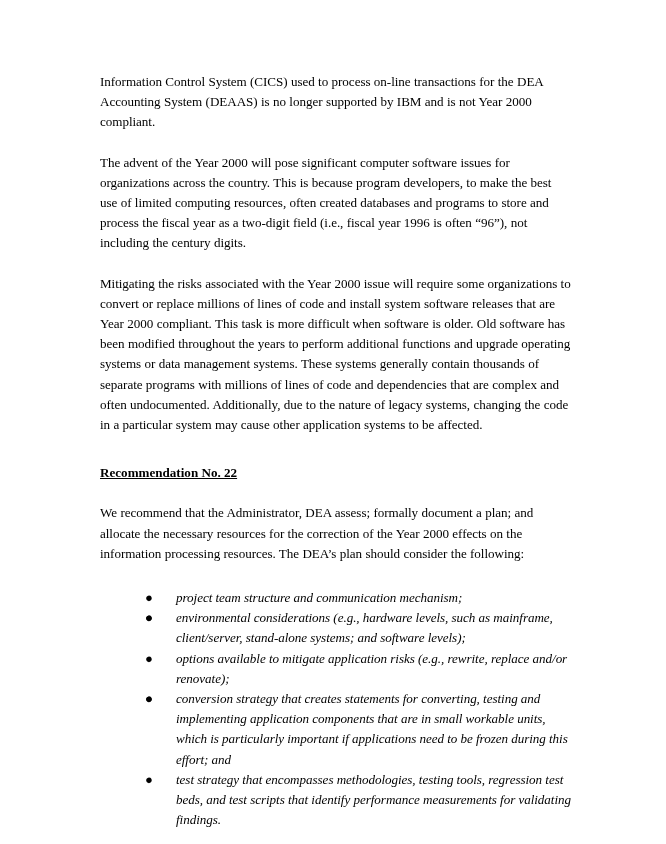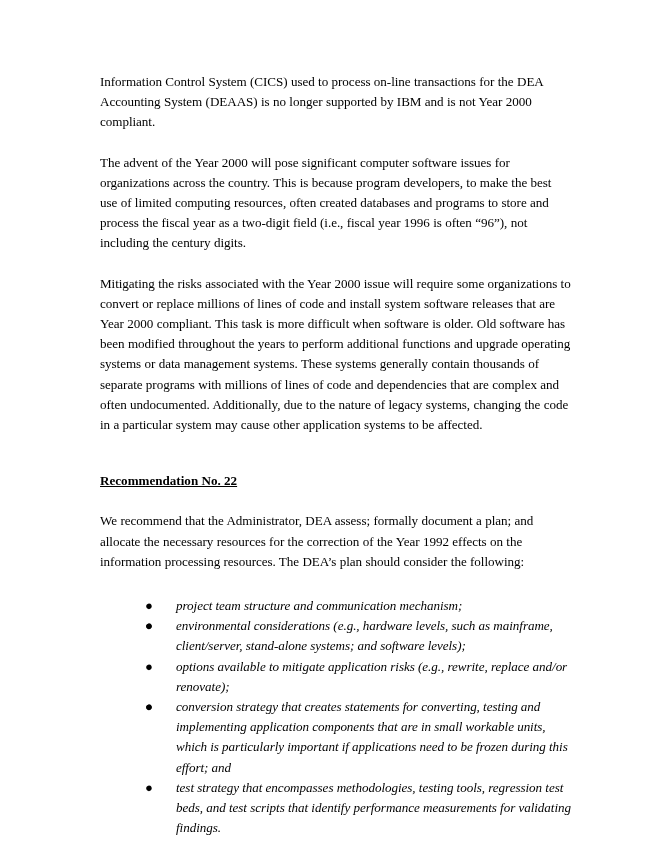--- a/index.html
+++ b/index.html
@@ -28,21 +28,21 @@
   }
   .para {
     font-size: 13.1px;
     line-height: 20.2px;
     text-align: left;
     margin: 0 0 20px 0;
     letter-spacing: -0.05px;
     word-spacing: 0.15px;
   }
   .para-tight {
-    margin-bottom: 16px;
+    margin-bottom: 8px;
   }
   .heading {
     font-size: 13.1px;
     line-height: 20.2px;
     font-weight: bold;
     text-decoration: underline;
     margin: 20px 12px 20px 0;
     display: inline-block;
   }
   .heading-wrap {
@@ -83,21 +83,21 @@
     <p class="para">Information Control System (CICS) used to process on-line transactions for the DEA Accounting System (DEAAS) is no longer supported by IBM and is not Year 2000 compliant.</p>
 
     <p class="para">The advent of the Year 2000 will pose significant computer software issues for organizations across the country.  This is because program developers, to make the best use of limited computing resources, often created databases and programs to store and process the fiscal year as a two-digit field (i.e., fiscal year 1996 is often “96”), not including the century digits.</p>
 
     <p class="para para-tight">Mitigating the risks associated with the Year 2000 issue will require some organizations to convert or replace millions of lines of code and install system software releases that are Year 2000 compliant.  This task is more difficult when software is older.  Old software has been modified throughout the years to perform additional functions and upgrade operating systems or data management systems.  These systems generally contain thousands of separate programs with millions of lines of code and dependencies that are complex and often undocumented. Additionally, due to the nature of legacy systems, changing the code in a particular system may cause other application systems to be affected.</p>
 
     <div class="heading-wrap">
       <span class="heading">Recommendation No. 22</span>
     </div>
 
-    <p class="para">We recommend that the Administrator, DEA assess; formally document a plan; and allocate the necessary resources for the correction of the Year 1992 effects on the information processing resources.  The DEA’s plan should consider the following:</p>
+    <p class="para">We recommend that the Administrator, DEA assess; formally document a plan; and allocate the necessary resources for the correction of the Year 2000 effects on the information processing resources.  The DEA’s plan should consider the following:</p>
 
     <div class="spacer-4"></div>
 
     <ul class="bullet-list">
       <li class="bullet-item">
         <span class="bullet-marker">●</span>
         <span class="bullet-text">project team structure and communication mechanism;</span>
       </li>
       <li class="bullet-item">
         <span class="bullet-marker">●</span>

